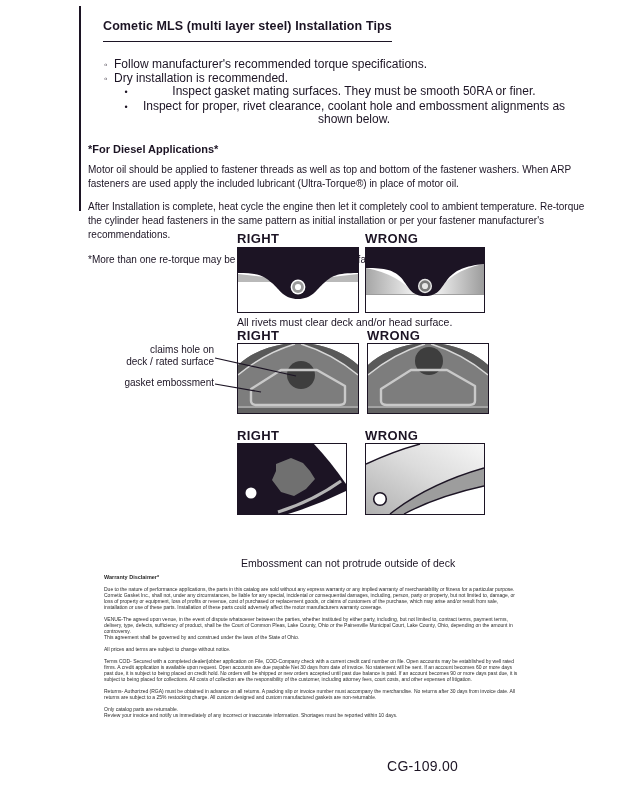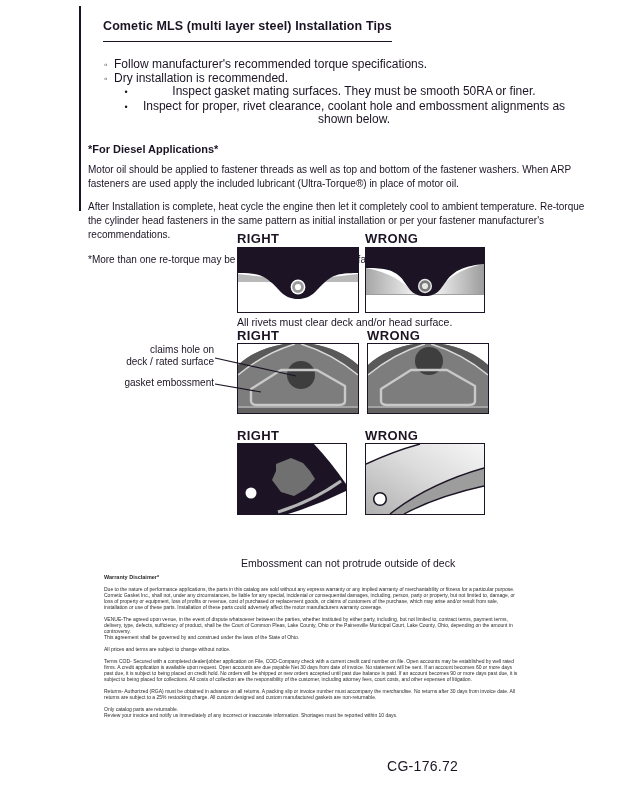--- a/index.html
+++ b/index.html
@@ -201,15 +201,15 @@
     <p>Due to the nature of performance applications, the parts in this catalog are sold without any express warranty or any implied warranty of merchantability or fitness for a particular purpose.  Cometic Gasket Inc., shall not, under any circumstances, be liable for any special, incidental or consequential damages, including, person, party or property, but not limited to, damage, or loss of property or equipment, loss of profits or revenue, cost of purchased or replacement goods, or claims of customers of the purchase, which may arise and/or result from sale, installation or use of these parts.  Installation of these parts could adversely affect the motor manufacturers warranty coverage.</p>
     <p class="tight">VENUE-The agreed upon venue, in the event of dispute whatsoever between the parties, whether instituted by either party, including, but not limited to, contract terms, payment terms, delivery, type, defects, sufficiency of product, shall be the Court of Common Pleas, Lake County, Ohio or the Painesville Municipal Court, Lake County, Ohio, depending on the amount in controversy.</p>
     <p>This agreement shall be governed by and construed under the laws of the State of Ohio.</p>
     <p>All prices and terms are subject to change without notice.</p>
     <p>Terms COD- Secured with a completed dealer/jobber application on File, COD-Company check with a current credit card number on file.  Open accounts may be established by well rated firms.  A credit application is available upon request.  Open accounts are due payable Net 30 days from date of invoice.  No statement will be sent.  If an account becomes 60 or more days past due, it is subject to being placed on credit hold.  No orders will be shipped or new orders accepted until past due balance is paid.  If an account becomes 90 or more days past due, it is subject to being placed for collections.  All costs of collection are the responsibility of the customer, including attorney fees, court costs, and other expenses of litigation.</p>
     <p>Returns- Authorized (RGA) must be obtained in advance on all returns.  A packing slip or invoice number must accompany the merchandise.  No returns after 30 days from invoice date.  All returns are subject to a 25% restocking charge.  All custom designed and custom manufactured gaskets are non-returnable.</p>
     <p class="tight">Only catalog parts are returnable.</p>
     <p>Review your invoice and notify us immediately of any incorrect or inaccurate information.  Shortages must be reported within 10 days.</p>
   </div>
 
-  <div class="pageno">CG-176.72</div>
+  <div class="pageno">CG-109.00</div>
 
 </div>
 
 </body></html>

